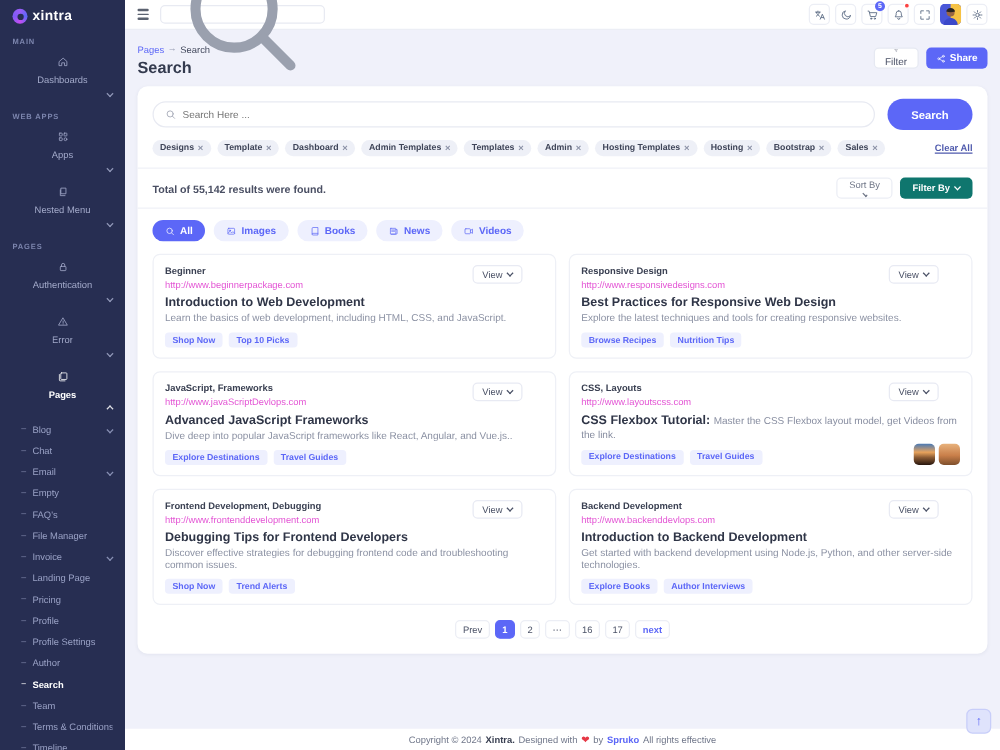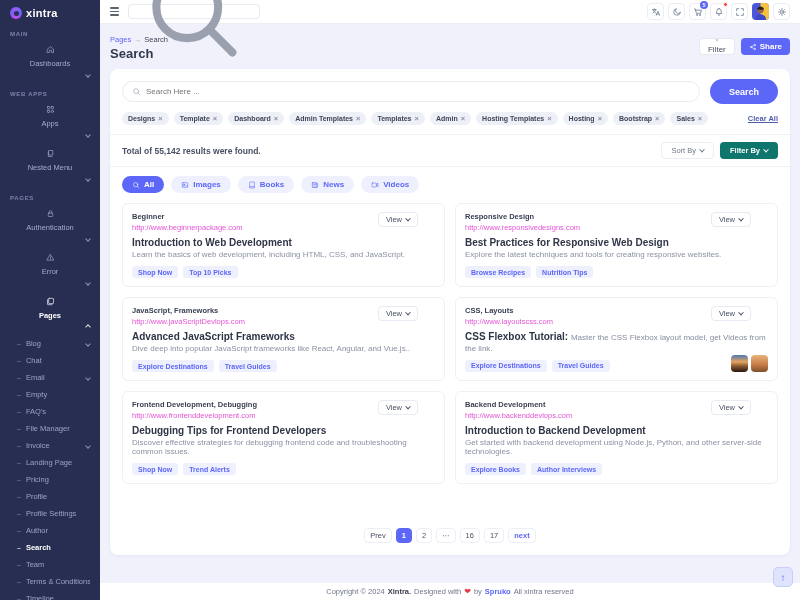--- a/index.html
+++ b/index.html
@@ -66,21 +66,21 @@
   .big-search svg { width:9px; height:9px; flex:0 0 auto; }
   .big-search input { flex:1; border:0; outline:0; font-size:8px; background:transparent; color:#3a4052; font-family:inherit; min-width:0; }
   .btn-search { background:#5c67f7; color:#fff; border:none; border-radius:15px; height:25px; padding:0 19px; font-size:9px; font-weight:600; cursor:pointer; font-family:inherit; }
   .chip-row { display:flex; align-items:center; gap:5px; padding:0 12px 9px; }
   .chip { display:flex; align-items:center; gap:3px; background:#eef0f7; border-radius:8px; height:13px; padding:0 6px; font-size:7px; color:#3f4559; font-weight:600; white-space:nowrap; cursor:pointer; }
   .chip .x { color:#8a90a5; font-size:7.5px; line-height:1; }
   .clear-all { margin-left:auto; font-size:7.5px; color:#4f5aad; text-decoration:underline; font-weight:600; white-space:nowrap; cursor:pointer; }
   .divider { height:1px; background:#f0f1f7; }
   .results-row { display:flex; align-items:center; padding:7px 12px; }
   .results-text { font-size:8.5px; color:#4a4f63; font-weight:600; }
-  .btn-sort { margin-left:auto; display:flex; align-items:center; gap:4px; background:#fff; border:1px solid #eceef5; border-radius:4px; height:17px; padding:0 9px; font-size:7.5px; color:#707788; cursor:pointer; font-family:inherit; }
+  .btn-sort { margin-left:auto; display:flex; align-items:center; gap:4px; background:#fff; border:1px solid #eceef5; border-radius:4px; height:17px; padding:0 9px; font-size:7.5px; color:#707788; cursor:pointer; font-family:inherit;flex-direction:column; }
   .btn-filterby { display:flex; align-items:center; gap:4px; background:#0f766e; color:#fff; border:none; border-radius:4px; height:17px; padding:0 10px; font-size:7.5px; font-weight:600; margin-left:6px; cursor:pointer; font-family:inherit; }
   .chev2 { width:4px; height:4px; border-right:1px solid currentColor; border-bottom:1px solid currentColor; transform:rotate(45deg) translate(-1px,-1px); }
 
   .tabs-row { display:flex; gap:7px; padding:9px 12px 8px; }
   .tab { display:flex; align-items:center; gap:4px; background:#eef0fe; color:#5c67f7; border-radius:11px; height:17px; padding:0 10px; font-size:8px; font-weight:600; cursor:pointer; border:none; font-family:inherit; }
   .tab svg { width:8px; height:8px; }
   .tab.active { background:#5c67f7; color:#fff; }
 
   .grid { display:grid; grid-template-columns:1fr 1fr; gap:10px; padding:2px 12px 4px; }
   .rcard { border:1px solid #eef0f6; border-radius:6px; padding:8px 9px; position:relative; background:#fff; min-height:66px; }
@@ -91,21 +91,21 @@
   .rcard .desc { font-size:8px; color:#8b91a3; margin-top:2.5px; }
   .rcard .tags { display:flex; gap:5px; margin-top:7px; }
   .rtag { background:#eef0fe; color:#5c67f7; font-size:7px; font-weight:600; border-radius:3px; padding:2.5px 6px; cursor:pointer; }
   .view-btn { position:absolute; top:8px; right:26px; display:flex; align-items:center; gap:4px; border:1px solid #e8eaf3; border-radius:4px; height:15px; padding:0 7px; font-size:7.5px; color:#4a5166; background:#fff; cursor:pointer; font-family:inherit; }
   .thumbs { position:absolute; right:9px; bottom:8px; display:flex; gap:3px; }
   .thumb { width:17px; height:17px; border-radius:4px; cursor:pointer; }
   .thumb.t1 { background:linear-gradient(180deg,#4a7ab5 0%,#e8a35c 40%,#8a5a33 65%,#27160e 100%); }
   .thumb.t2 { background:linear-gradient(180deg,#e8b27c 0%,#c97f4a 55%,#7e4f2c 100%); }
 
   .pagination { display:flex; gap:4px; justify-content:center; align-items:center; padding:8px 0 12px; }
-  .pg { min-width:16px; height:15px; border:1px solid #eceef5; border-radius:4px; background:#fff; display:flex; align-items:center; justify-content:center; font-size:7.5px; color:#4a5166; padding:0 5px; cursor:pointer; font-family:inherit;margin-top:32px; }
+  .pg { min-width:16px; height:15px; border:1px solid #eceef5; border-radius:4px; background:#fff; display:flex; align-items:center; justify-content:center; font-size:7.5px; color:#4a5166; padding:0 5px; cursor:pointer; font-family:inherit; }
   .pg.active { background:#5c67f7; border-color:#5c67f7; color:#fff; font-weight:700; }
   .pg.next { color:#5c67f7; font-weight:600; }
 
   .footer { position:absolute; left:100px; bottom:0; width:700px; height:17px; background:#fff; display:flex; align-items:center; justify-content:center; font-size:7.5px; color:#70778a; gap:3px; z-index:5; }
   .footer .brand { color:#3a4052; font-weight:700; }
   .footer .heart { color:#e63946; font-size:8px; }
   .footer .spruko { color:#5c67f7; font-weight:700; }
 
   .scrolltop { position:absolute; right:7px; bottom:13px; width:20px; height:20px; background:#dfe3fc; border:1px solid #c8cef9; border-radius:5px; color:#5c67f7; display:flex; align-items:center; justify-content:center; font-size:10px; z-index:9; cursor:pointer; }
 </style>
@@ -611,18 +611,18 @@
   </section>
 </main>
 
 <footer class="footer">
   <span>Copyright © 2024</span>
   <span class="brand">Xintra.</span>
   <span>Designed with</span>
   <span class="heart">❤</span>
   <span>by</span>
   <span class="spruko">Spruko</span>
-  <span>All xintra reserved</span>
+  <span>All rights effective</span>
 </footer>
 
 <span class="scrolltop">
   <span>↑</span>
 </span>
 
 </body></html>

